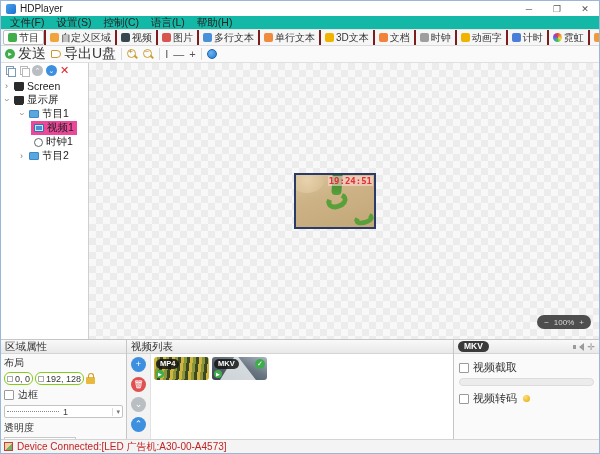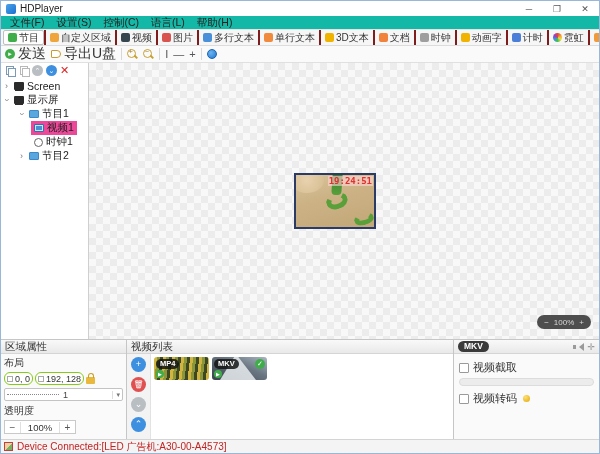--- a/index.html
+++ b/index.html
@@ -346,20 +346,24 @@
         <div class="field">
           <span class="f-ic"></span>
           <span>0, 0</span>
         </div>
         <div class="field">
           <span class="f-ic"></span>
           <span>192, 128</span>
         </div>
         <div class="lock"></div>
       </div>
+      <div class="cb-row">
+        <span class="cb"></span>
+        <span>边框</span>
+      </div>
       <div class="select">
         <span class="dashline"></span>
         <span>1</span>
         <span class="sel-arrow">▾</span>
       </div>
       <div>透明度</div>
       <div class="stepper">
         <span class="step-btn">−</span>
         <span class="step-val">100%</span>
         <span class="step-btn">+</span>

